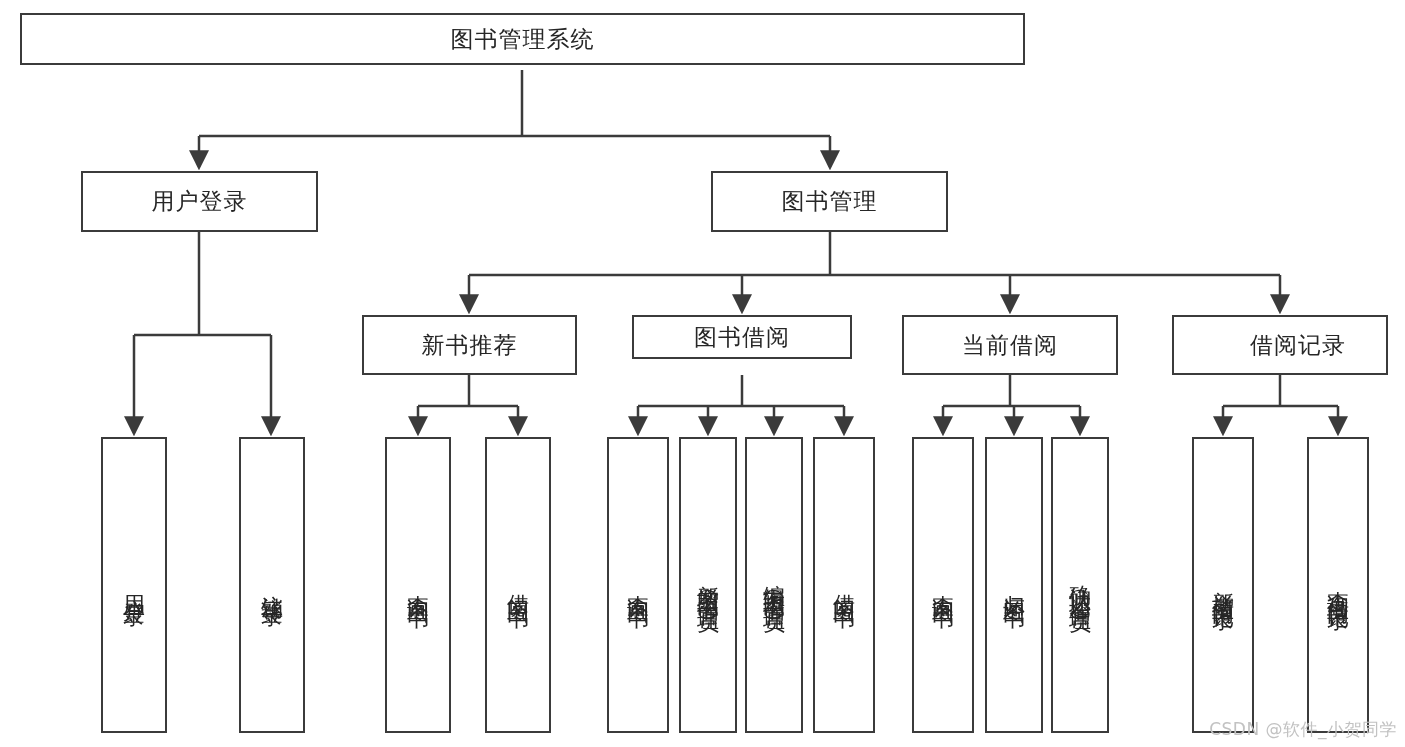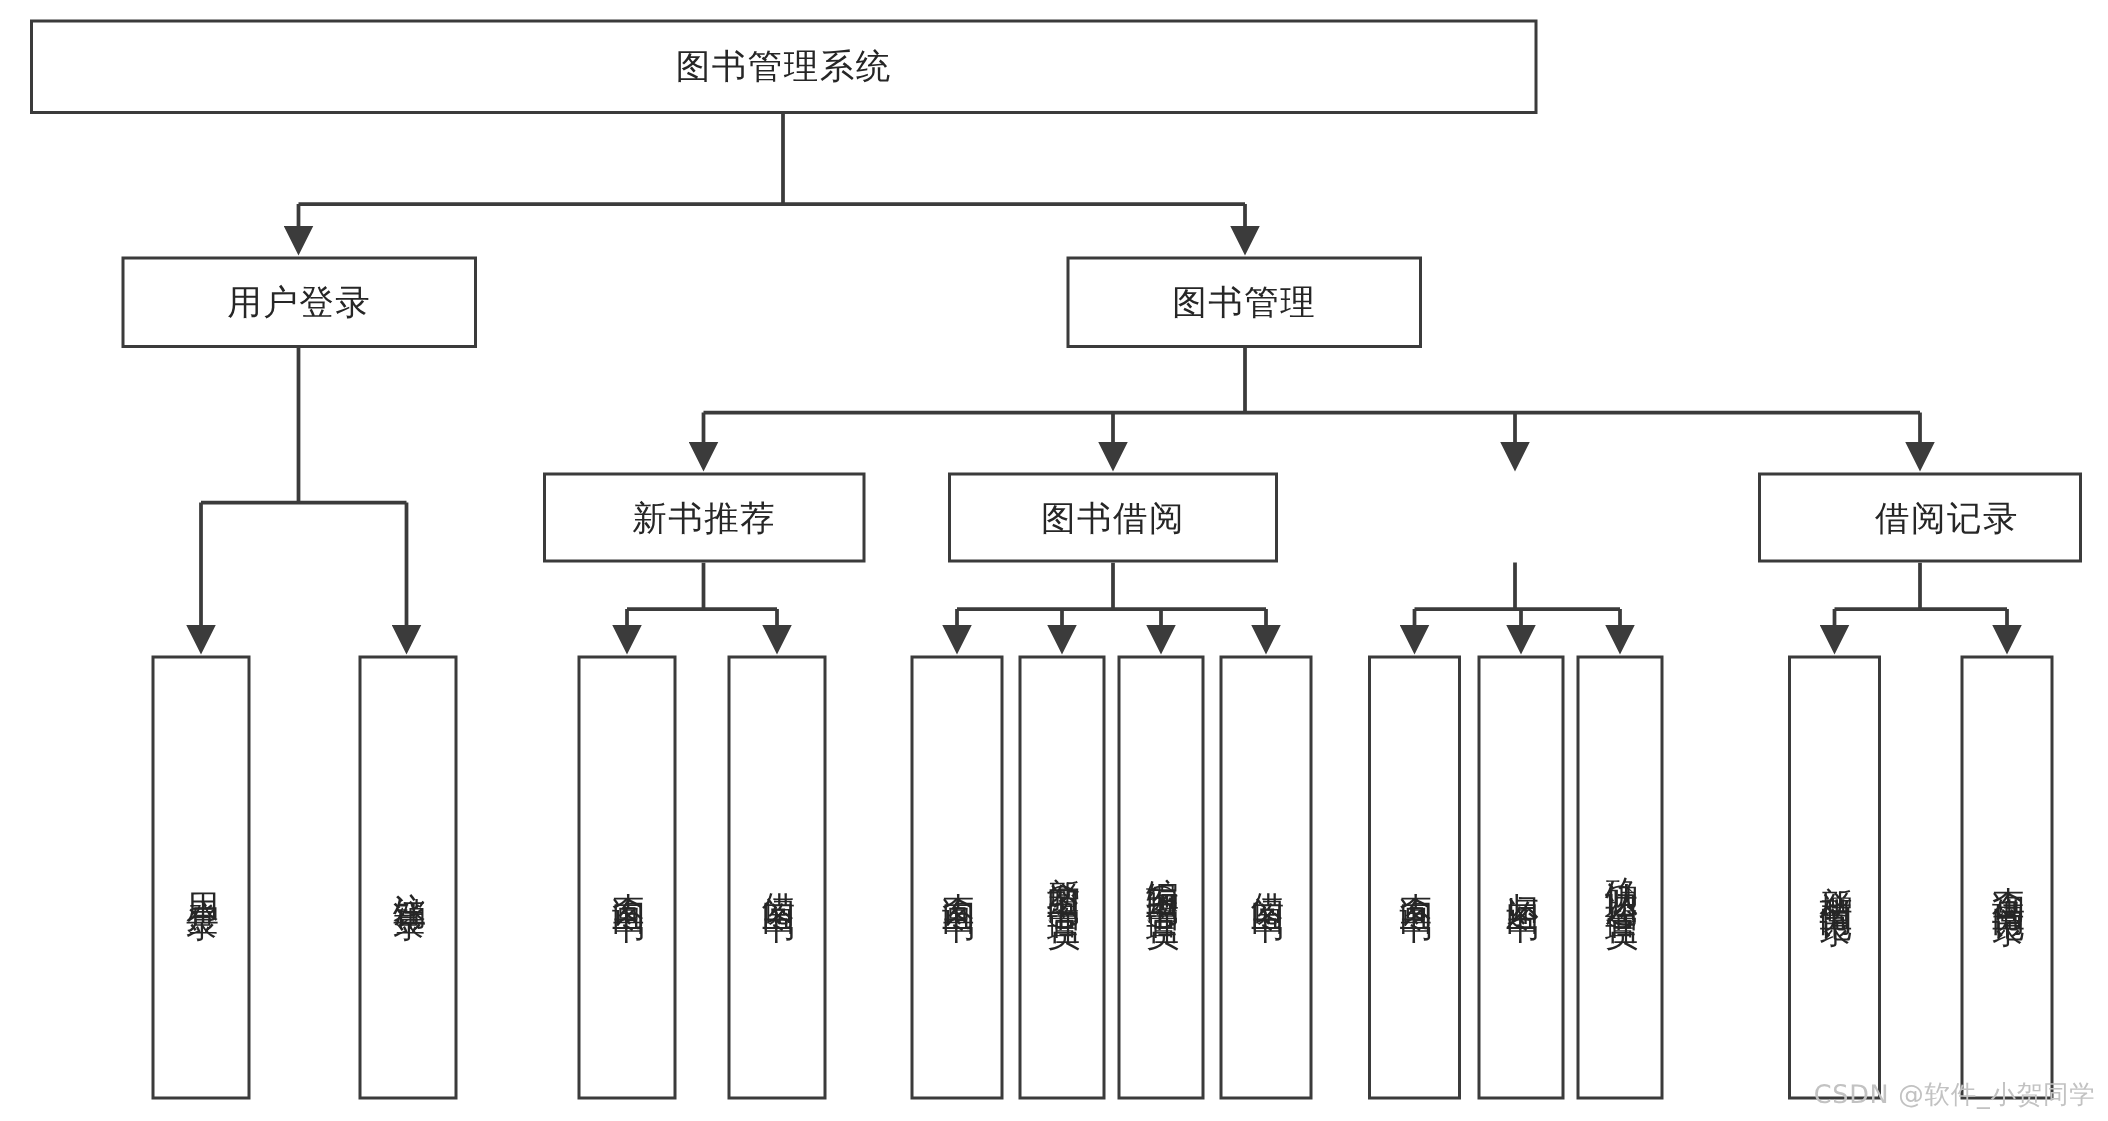--- a/index.html
+++ b/index.html
@@ -115,36 +115,39 @@
       <path d="M 1014,406 L 1014,433" marker-end="url(#arrow)"></path>
       <path d="M 1080,406 L 1080,433" marker-end="url(#arrow)"></path>
 
       <path d="M 1280,375 L 1280,406"></path>
       <path d="M 1223,406 L 1338,406"></path>
       <path d="M 1223,406 L 1223,433" marker-end="url(#arrow)"></path>
       <path d="M 1338,406 L 1338,433" marker-end="url(#arrow)"></path>
     </g>
   </svg>
 
-  <div class="node h-node" id="node-root" style="left: 20px; top: 13px; width: 1005px; height: 63px; border-color: rgb(59, 59, 59); background: rgb(255, 255, 255); color: rgb(38, 38, 38);">
+  <div class="node h-node" id="node-root" style="left: 20px; top: 13px; width: 1005px; height: 52px; border-color: rgb(59, 59, 59); background: rgb(255, 255, 255); color: rgb(38, 38, 38);">
     <span class="h-label">图书管理系统</span>
   </div>
 
   <div class="node h-node" id="node-l2-0" style="left: 81px; top: 171px; width: 237px; height: 61px; border-color: rgb(59, 59, 59); background: rgb(255, 255, 255); color: rgb(38, 38, 38);">
     <span class="h-label">用户登录</span>
   </div>
   <div class="node h-node" id="node-l2-1" style="left: 711px; top: 171px; width: 237px; height: 61px; border-color: rgb(59, 59, 59); background: rgb(255, 255, 255); color: rgb(38, 38, 38);">
     <span class="h-label">图书管理</span>
   </div>
 
   <div class="node h-node" id="node-l3-0" style="left: 362px; top: 315px; width: 215px; height: 60px; border-color: rgb(59, 59, 59); background: rgb(255, 255, 255); color: rgb(38, 38, 38);">
     <span class="h-label">新书推荐</span>
   </div>
-  <div class="node h-node" id="node-l3-1" style="left: 632px; top: 315px; width: 220px; height: 60px; border-color: rgb(59, 59, 59); background: rgb(255, 255, 255); color: rgb(38, 38, 38);">
+  <div class="node h-node" id="node-l3-1" style="left: 632px; top: 315px; width: 220px; height: 44px; border-color: rgb(59, 59, 59); background: rgb(255, 255, 255); color: rgb(38, 38, 38);">
     <span class="h-label">图书借阅</span>
+  </div>
+  <div class="node h-node" id="node-l3-2" style="left: 902px; top: 315px; width: 216px; height: 60px; border-color: rgb(59, 59, 59); background: rgb(255, 255, 255); color: rgb(38, 38, 38);">
+    <span class="h-label">当前借阅</span>
   </div>
   <div class="node h-node" id="node-l3-3" style="left: 1172px; top: 315px; width: 216px; height: 60px; border-color: rgb(59, 59, 59); background: rgb(255, 255, 255); color: rgb(38, 38, 38); padding-left: 36px;">
     <span class="h-label">借阅记录</span>
   </div>
 
   <div class="node v-node" id="node-leaf-0" style="left: 101px; top: 437px; width: 66px; height: 296px; border-color: rgb(59, 59, 59); background: rgb(255, 255, 255); color: rgb(38, 38, 38);">
     <span class="v-label">用户登录</span>
   </div>
   <div class="node v-node" id="node-leaf-1" style="left: 239px; top: 437px; width: 66px; height: 296px; border-color: rgb(59, 59, 59); background: rgb(255, 255, 255); color: rgb(38, 38, 38);">
     <span class="v-label">注销登录</span>

